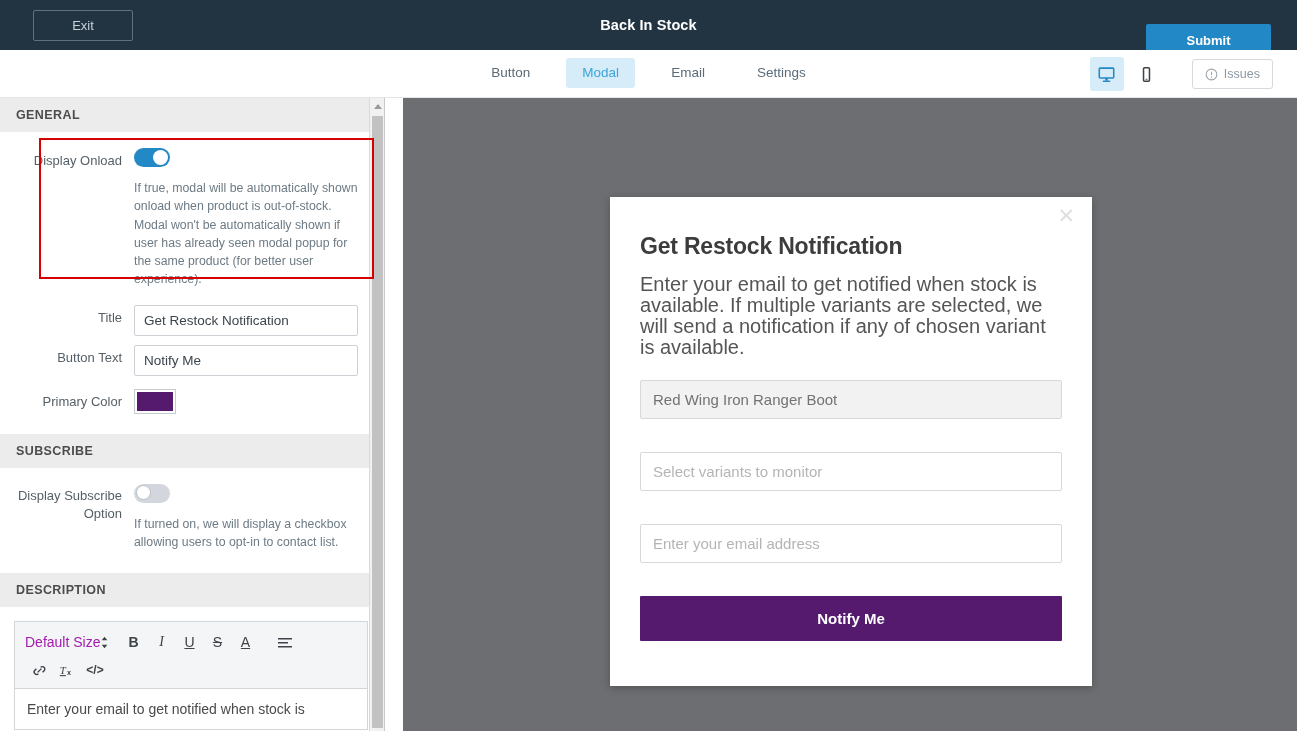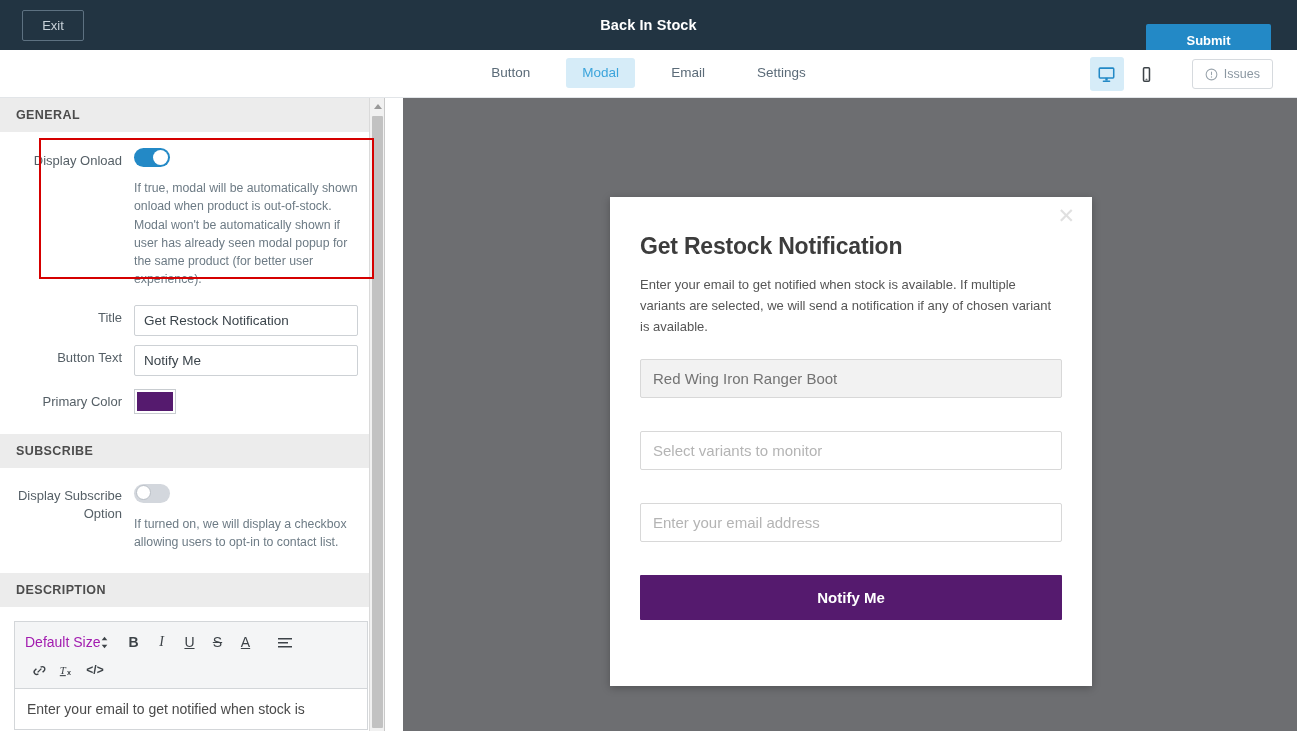--- a/index.html
+++ b/index.html
@@ -13,22 +13,22 @@
   }
 
   
   .appbar {
     position: absolute; left: 0; top: 0;
     width: 1297px; height: 50px;
     background: #223442;
     display: flex; align-items: center;
   }
   .exit-btn {
-    margin-left: 22px;
-    width: 62px; height: 31px;
+    margin-left: 33px;
+    width: 100px; height: 31px;
     border: 1px solid #5d7181;
     background: transparent;
     color: #c8d2d9;
     font-size: 13px;
     display: flex; align-items: center; justify-content: center;
     cursor: pointer;
     border-radius: 2px;
   }
   .appbar-title {
     position: absolute;
@@ -260,21 +260,21 @@
     font-family: "Liberation Sans", sans-serif;
   }
   .modal-inner { padding: 36px 30px 0 30px; }
   .modal-title {
     font-size: 23px; font-weight: bold;
     color: #3c3c3c;
     margin: 0 0 14px 0;
     letter-spacing: -.2px;
   }
   .modal-desc {
-    font-size: 13px; color: #555555;
+    font-size: 20px; color: #555555;
     line-height: 21px;
     margin-bottom: 22px;
   }
   .modal-field {
     width: 100%; height: 39px;
     border: 1px solid #d8d8d8;
     border-radius: 2px;
     font-size: 15px;
     padding: 0 12px;
     margin-bottom: 33px;

